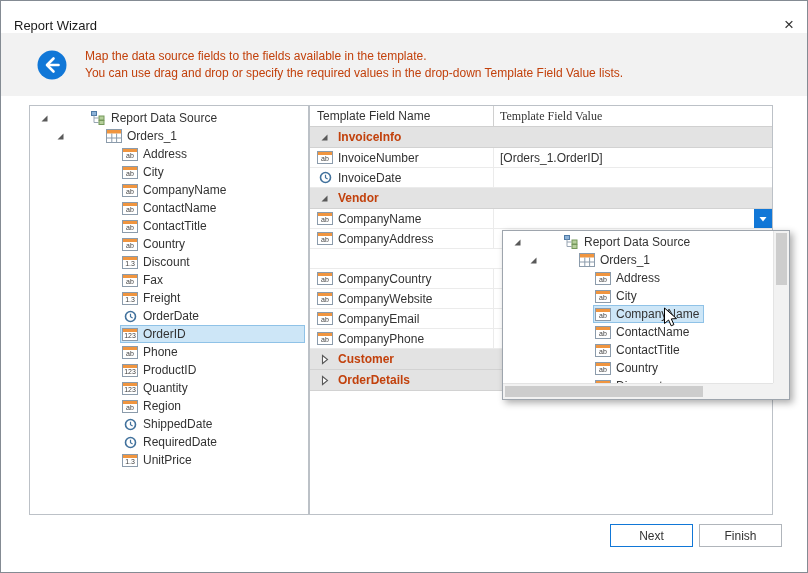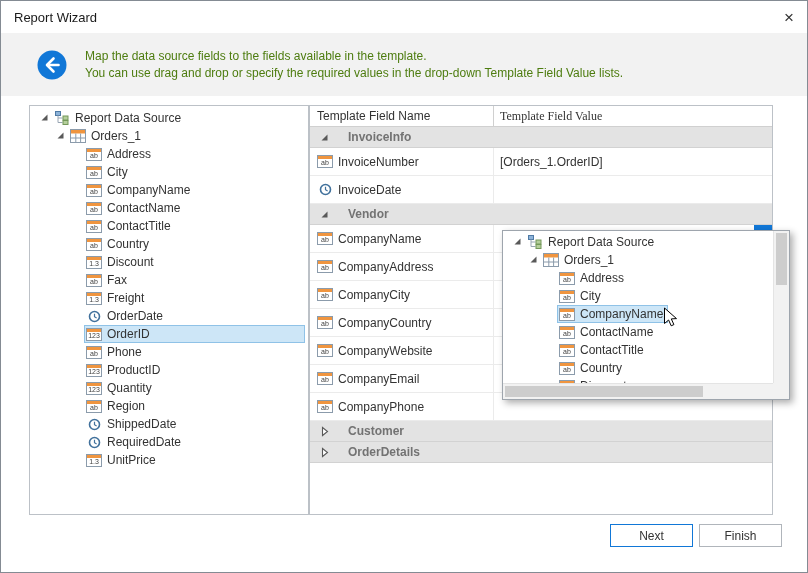--- a/index.html
+++ b/index.html
@@ -3,59 +3,59 @@
 <meta charset="utf-8">
 <style>
   * { box-sizing: border-box; margin: 0; padding: 0; }
   body { margin: 0; background: #fff; font-family: "Liberation Sans", "DejaVu Sans", sans-serif; }
 
   .dialog { position: relative; width: 808px; height: 573px; border: 1px solid #848b93;
             background: #fff; font-size: 12px; color: #333; overflow: hidden; }
 
   
   .titlebar { position: absolute; left: 0; top: 0; right: 0; height: 32px;
-              display: flex; align-items: center; padding: 0 13px; background: #fff; }
+              display: flex; align-items: flex-end; padding: 0 13px; background: #fff; }
   .title { font-size: 13px; color: #1a1a1a; }
   .close { margin-left: auto; font-size: 17px; line-height: 1; color: #333; cursor: default; }
 
   
   .header { position: absolute; left: 0; top: 32px; right: 0; height: 63px; background: #f2f2f2;
             display: flex; align-items: center; padding-left: 36px; }
   .backbtn { width: 30px; height: 30px; flex: none; }
-  .headtext { margin-left: 18px; line-height: 17px; color: #4d7c0f; }
+  .headtext { margin-left: 18px; line-height: 17px; color: #c2410c; }
 
   
   .panel { position: absolute; background: #fff; border: 1px solid #bcc1c7; }
   .left  { left: 28px;  top: 104px; width: 280px; height: 410px; padding-top: 3px; overflow: hidden; }
   .right { left: 308px; top: 104px; width: 464px; height: 410px; overflow: hidden; }
 
   
-  .trow { height: 18px; display: flex; align-items: flex-start; white-space: nowrap; padding-right: 3px; }
+  .trow { height: 18px; display: flex; align-items: center; white-space: nowrap; padding-right: 3px; gap: 36px; }
   .exp { width: 16px; height: 16px; flex: none; display: inline-flex; align-items: center; justify-content: center; }
   .tcontent { display: inline-flex; align-items: center; height: 18px; padding: 0 4px 0 1px;
               border: 1px solid transparent; }
   .tcontent.wide { flex: 1; }
   .tcontent.sel { background: #cde6f7; border-color: #8fc2e7; }
   .tlabel { margin-left: 5px; }
 
   
   .fi { width: 16px; height: 14px; flex: none; display: inline-flex; align-items: center; justify-content: center; }
   .fi-box { height: 13px; border: 1px solid #8b9bab; background: #fff; flex-direction: column; justify-content: flex-start; }
   .fi-box .bar { display: block; width: 100%; height: 3px; background: #f0953f; }
   .fi-box .glyph { display: block; width: 100%; text-align: center; font-size: 7px; line-height: 8px; color: #404040; }
 
   
   .ghead { display: flex; height: 21px; border-bottom: 1px solid #d0d0d0; align-items: stretch; }
   .ghead .c1 { width: 184px; padding-left: 7px; border-right: 1px solid #d0d0d0; display: flex; align-items: center; }
   .ghead .c2 { flex: 1; padding-left: 6px; display: flex; align-items: center; font-family: Liberation Serif, serif; }
   .grow { display: flex; align-items: center; height: 21px; background: #e3e3e3;
           border-bottom: 1px solid #d2d2d2; padding-left: 7px; }
-  .grow .glabel { color: #737373; font-weight: bold; margin-left: 17px; }
+  .grow .glabel { color: #c2410c; font-weight: bold; margin-left: 7px; }
   .gexp { width: 14px; height: 14px; display: inline-flex; align-items: center; justify-content: center; }
-  .frow { display: flex; height: 28px; border-bottom: 1px solid #ebebeb; background: #fff; }
+  .frow { display: flex; height: 20px; border-bottom: 1px solid #ebebeb; background: #fff; }
   .frow .c1 { width: 184px; display: flex; align-items: center; padding-left: 7px; border-right: 1px solid #ebebeb; }
   .frow .c2 { flex: 1; display: flex; align-items: center; padding-left: 6px; position: relative; }
   .combo { position: absolute; top: 0; right: 0; width: 18px; height: 19px; background: #1177d7;
            display: inline-flex; align-items: center; justify-content: center; }
 
   
   .popup { position: absolute; left: 501px; top: 229px; width: 288px; height: 170px; background: #fff;
            border: 1px solid #9ea5ad; box-shadow: 3px 3px 7px rgba(0,0,0,0.32); z-index: 5; }
   .popup-content { position: absolute; left: 0; top: 0; right: 16px; bottom: 16px; overflow: hidden; padding-top: 2px; }
   .vscroll { position: absolute; top: 0; right: 0; width: 16px; bottom: 16px; background: #f2f2f2; border-left: 1px solid #e4e4e4; }
@@ -394,27 +394,20 @@
               <span class="bar"></span>
               <span class="glyph">ab</span>
             </span>
             <span class="tlabel">CompanyAddress</span>
           </div>
           <div class="c2">
             <span></span>
           </div>
         </div>
         <div class="frow">
-          <div class="c1">
-            <span class="fi fi-box">
-              <span class="bar"></span>
-              <span class="glyph">ab</span>
-            </span>
-            <span class="tlabel">CompanyCity</span>
-          </div>
           <div class="c2">
             <span></span>
           </div>
         </div>
         <div class="frow">
           <div class="c1">
             <span class="fi fi-box">
               <span class="bar"></span>
               <span class="glyph">ab</span>
             </span>

